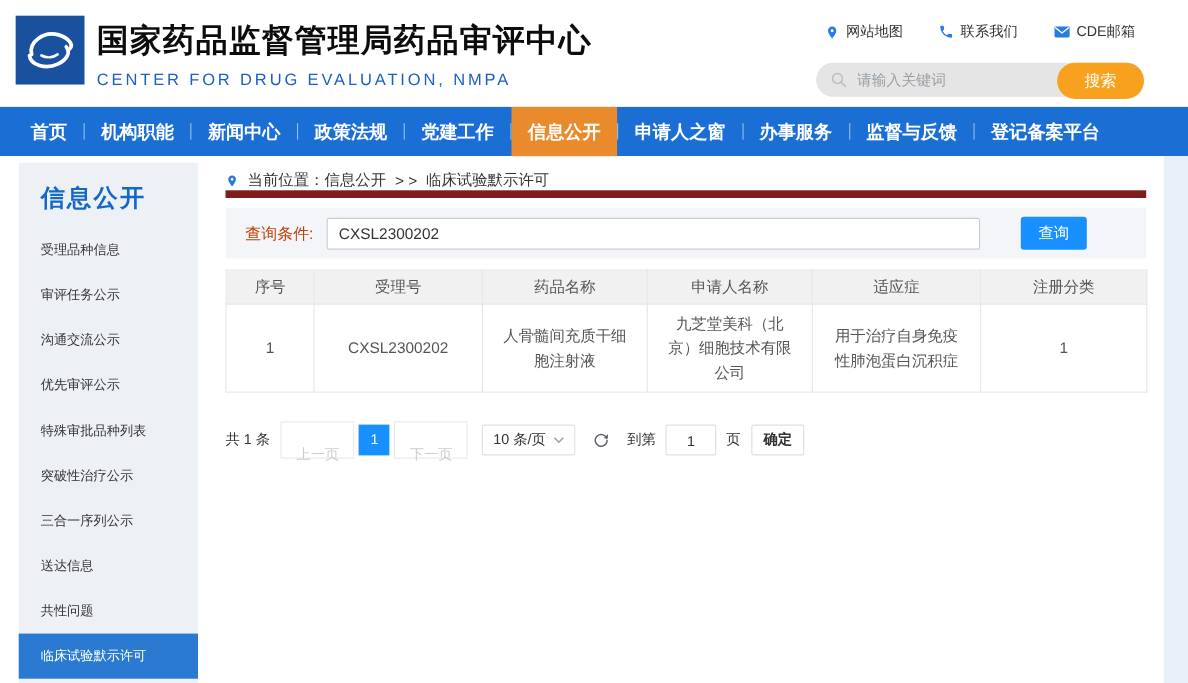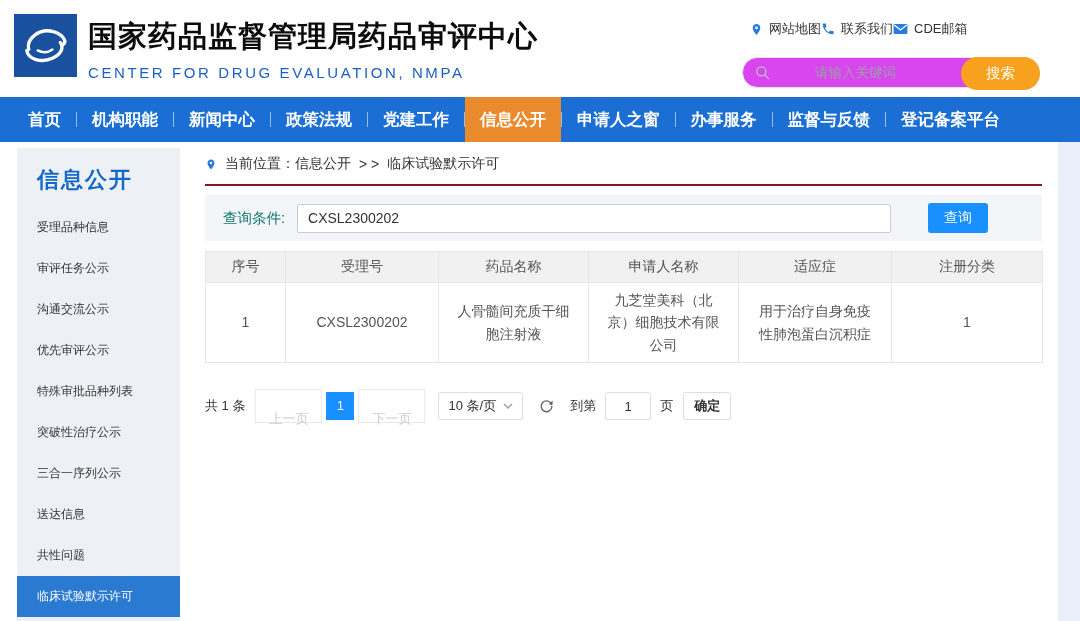--- a/index.html
+++ b/index.html
@@ -6,24 +6,24 @@
   html,body { width:1080px; height:621px; overflow:hidden;
     font-family:"Liberation Sans","DejaVu Sans",sans-serif; background:#fff; }
 
   
   .header { position:relative; width:1080px; height:97px; background:#fff; }
   .logo { position:absolute; left:14px; top:14px; width:63px; height:63px; display:block; }
   .brand { position:absolute; left:88px; top:17px; }
   .brand-title { font-size:29px; font-weight:700; color:#0c0c0c; letter-spacing:1px; }
   .brand-sub { margin-top:7px; font-size:15px; font-weight:400; color:#1c5fc4; letter-spacing:2.6px; }
   .header-right { position:absolute; right:40px; top:20px; width:298px; }
-  .quick-links { display:flex; justify-content:flex-start; padding:0 8px; }
+  .quick-links { display:flex; justify-content:space-between; padding:0 8px; }
   .quick-link { display:flex; align-items:center; gap:6px; font-size:13px; color:#333; cursor:pointer; }
   .search-pill { margin-top:19px; position:relative; width:298px; height:31px;
-    border:1px solid #e3e3e3; border-radius:16px; background:#d946ef; display:flex; align-items:center;gap:36px; }
+    border:1px solid #e3e3e3; border-radius:16px; background:#e5e5e5; display:flex; align-items:center; }
   .search-pill input { flex:1; min-width:0; border:none; outline:none; background:transparent;
     font-size:13.5px; color:#333; margin-left:9px; }
   .search-pill input::placeholder { color:#9aa0a6; }
   .search-icon-wrap { margin-left:12px; display:flex; }
   .search-btn { position:absolute; right:-1px; top:-1px; width:79px; height:33px; border:none;
     border-radius:17px; background:#f8a11e; color:#fff; font-size:14.5px; cursor:pointer;
     font-family:inherit; }
 
   
   .nav { width:1080px; height:45px; background:#1b6ed3; display:flex; align-items:stretch; padding-left:13px; }
@@ -36,25 +36,25 @@
   .content-area { width:1080px; height:479px; background:#e9f0fa; }
   .content-body { width:1058px; height:100%; background:#fff; display:flex; padding:6px 0 0 17px; }
 
   .sidebar { width:163px; background:#edf1f6; height:473px; }
   .sidebar-title { padding:17px 0 12px 20px; font-size:22px; font-weight:700; color:#1468c8; letter-spacing:2px; }
   .side-item { height:41px; line-height:41px; padding-left:20px; font-size:12px; color:#333;
     cursor:pointer; white-space:nowrap; }
   .side-item.active { background:#2b7ad2; color:#fff; }
 
   .main { margin-left:25px; width:837px; padding-top:7px; }
-  .breadcrumb { display:flex; align-items:center; gap:8px; padding-bottom:11px;
-    border-bottom:2px solid #7f1d1d; font-size:14px; color:#333; }
+  .breadcrumb { display:flex; align-items:center; gap:8px; 
+    border-bottom:7px solid #7f1d1d; font-size:14px; color:#333; }
 
   .query-row { margin-top:9px; background:#f3f5f8; height:46px; display:flex; align-items:center; }
-  .query-label { margin-left:18px; font-size:14.5px; color:#0f766e; }
+  .query-label { margin-left:18px; font-size:14.5px; color:#c2410c; }
   .query-input { margin-left:12px; width:594px; height:29px; border:1px solid #c9cdd2;
     border-radius:2px; padding:0 10px; font-size:14px; color:#333; background:#fff; outline:none;
     font-family:inherit; }
   .query-btn { margin-left:37px; width:60px; height:30px; background:#1890ff; color:#fff;
     border:none; border-radius:3px; font-size:14px; cursor:pointer; font-family:inherit; }
 
   table.results { margin-top:10px; width:837px; border-collapse:collapse; table-layout:fixed; }
   table.results th { background:#f1f1f1; border:1px solid #e7e7e7; height:31px; font-weight:400;
     font-size:14px; color:#555; text-align:center; }
   table.results td { background:#fff; border:1px solid #e7e7e7; height:60px; font-size:14px;

